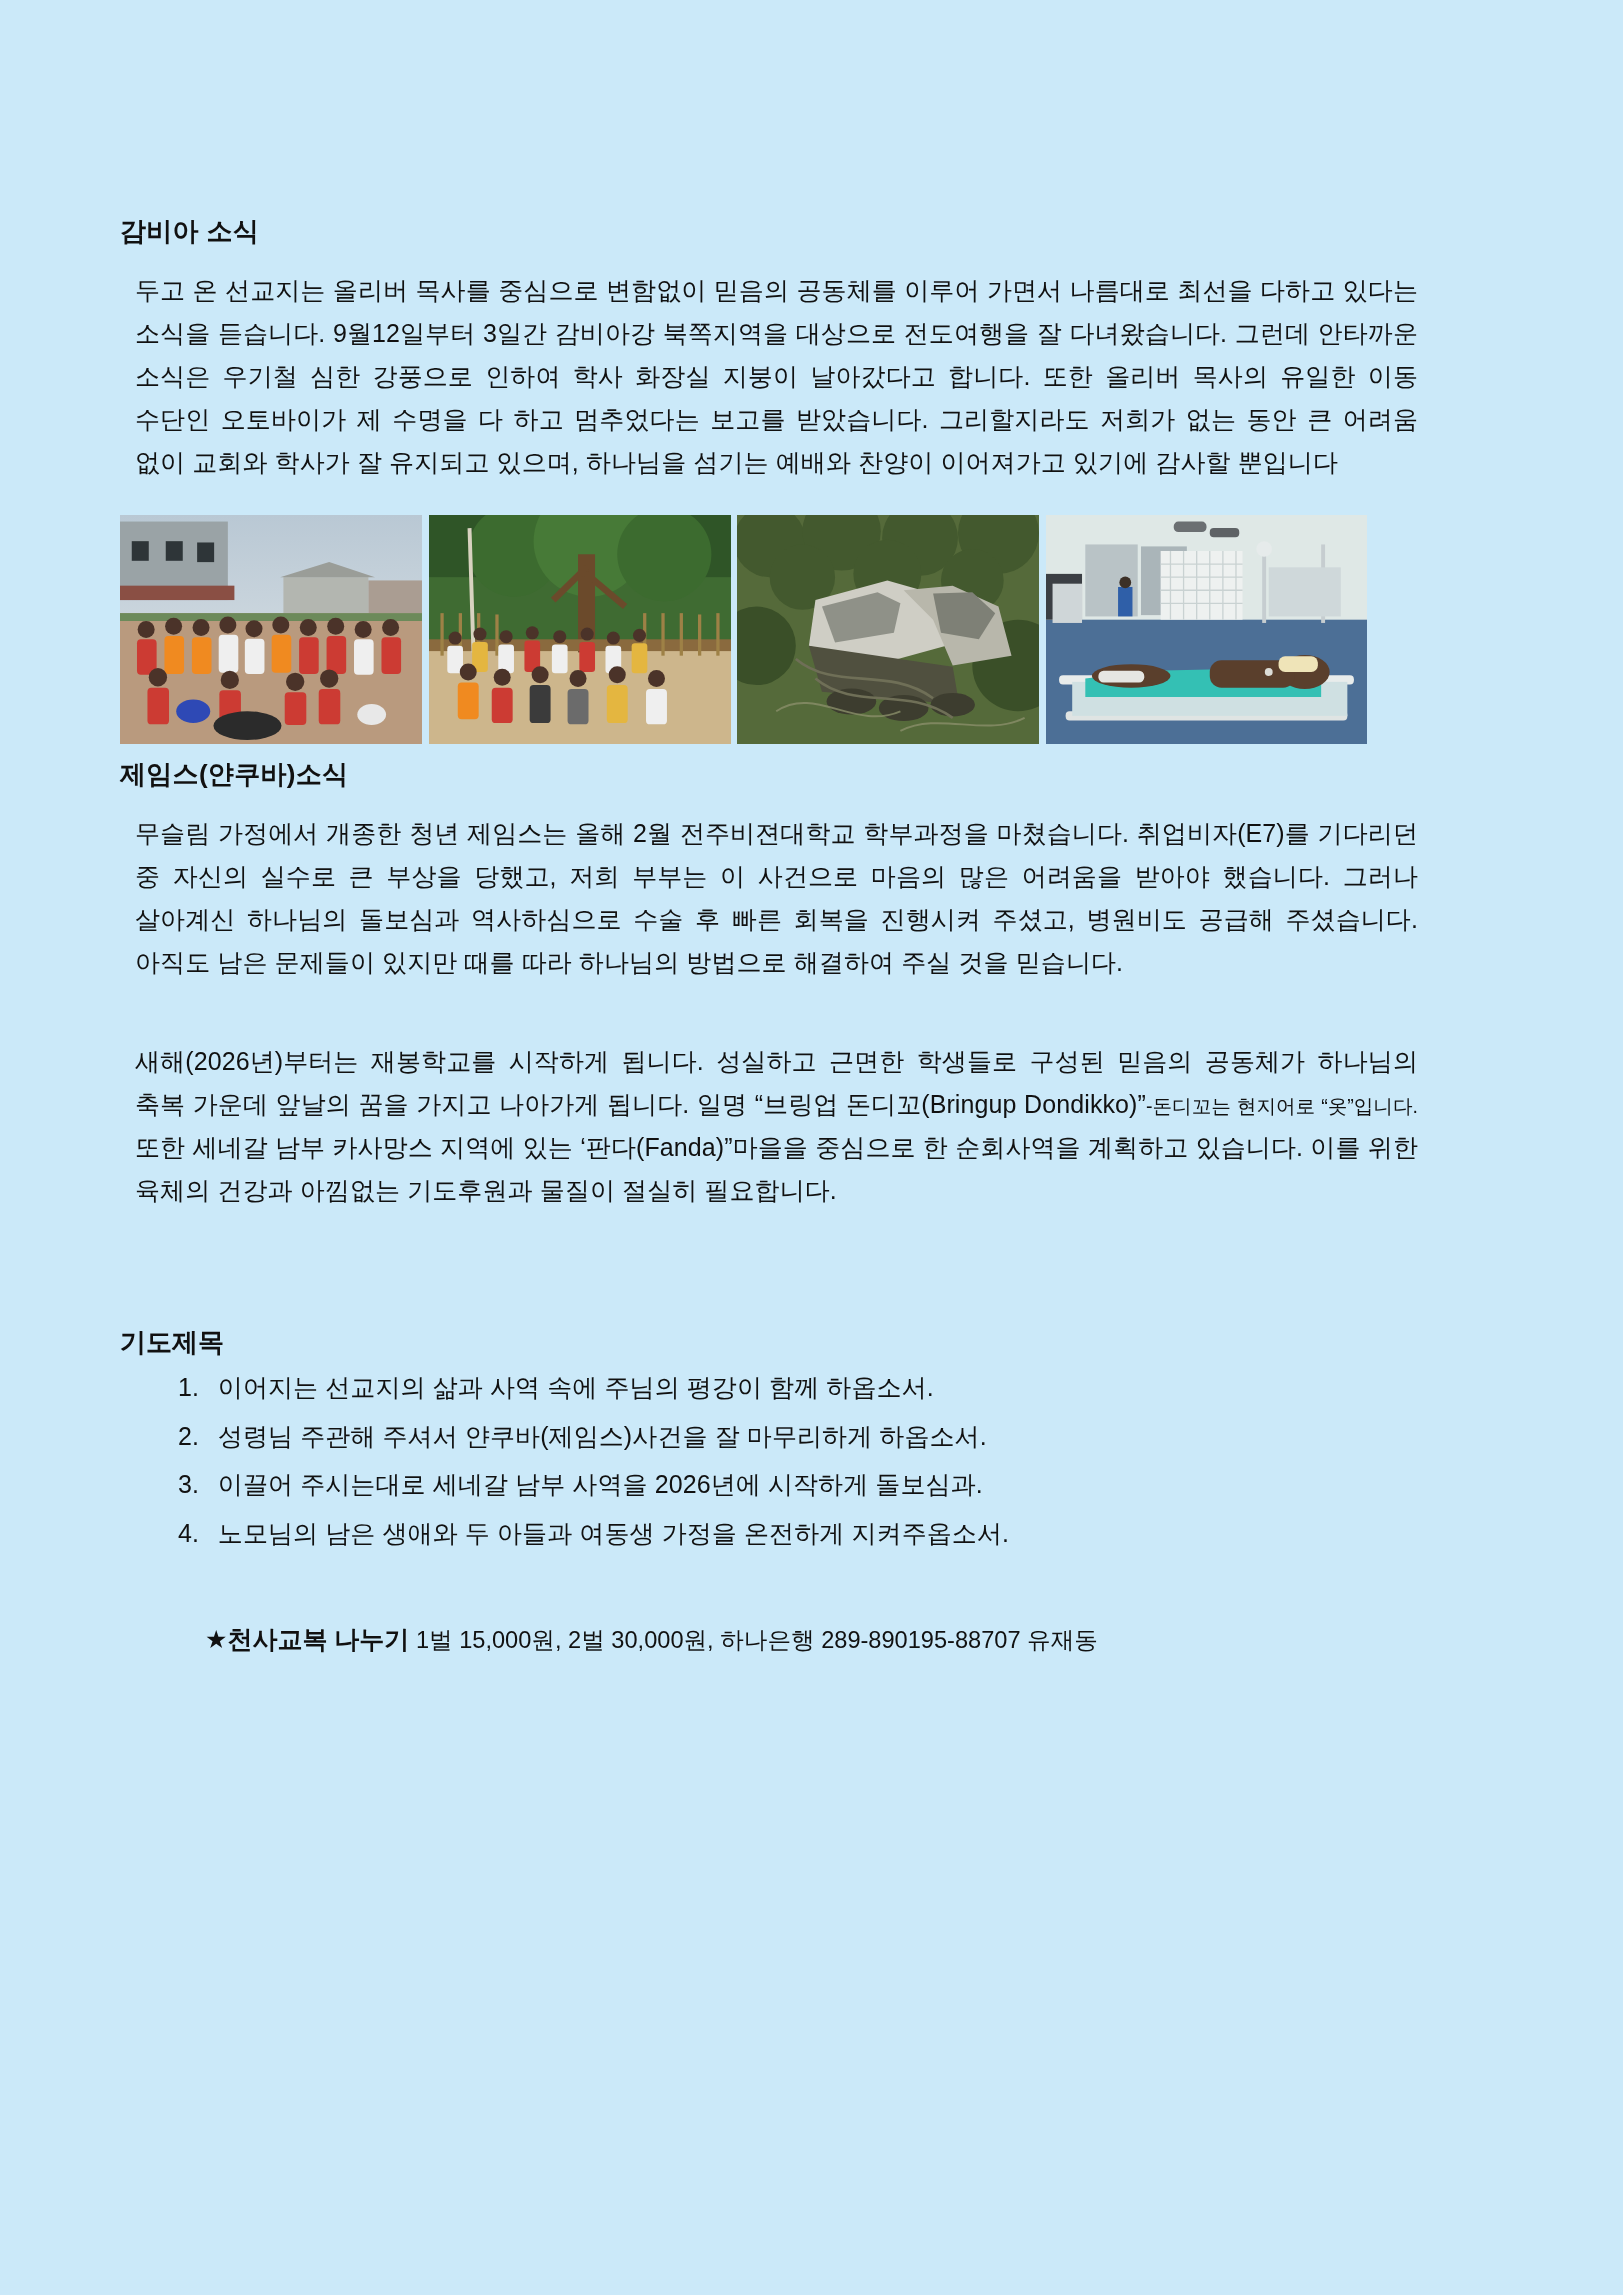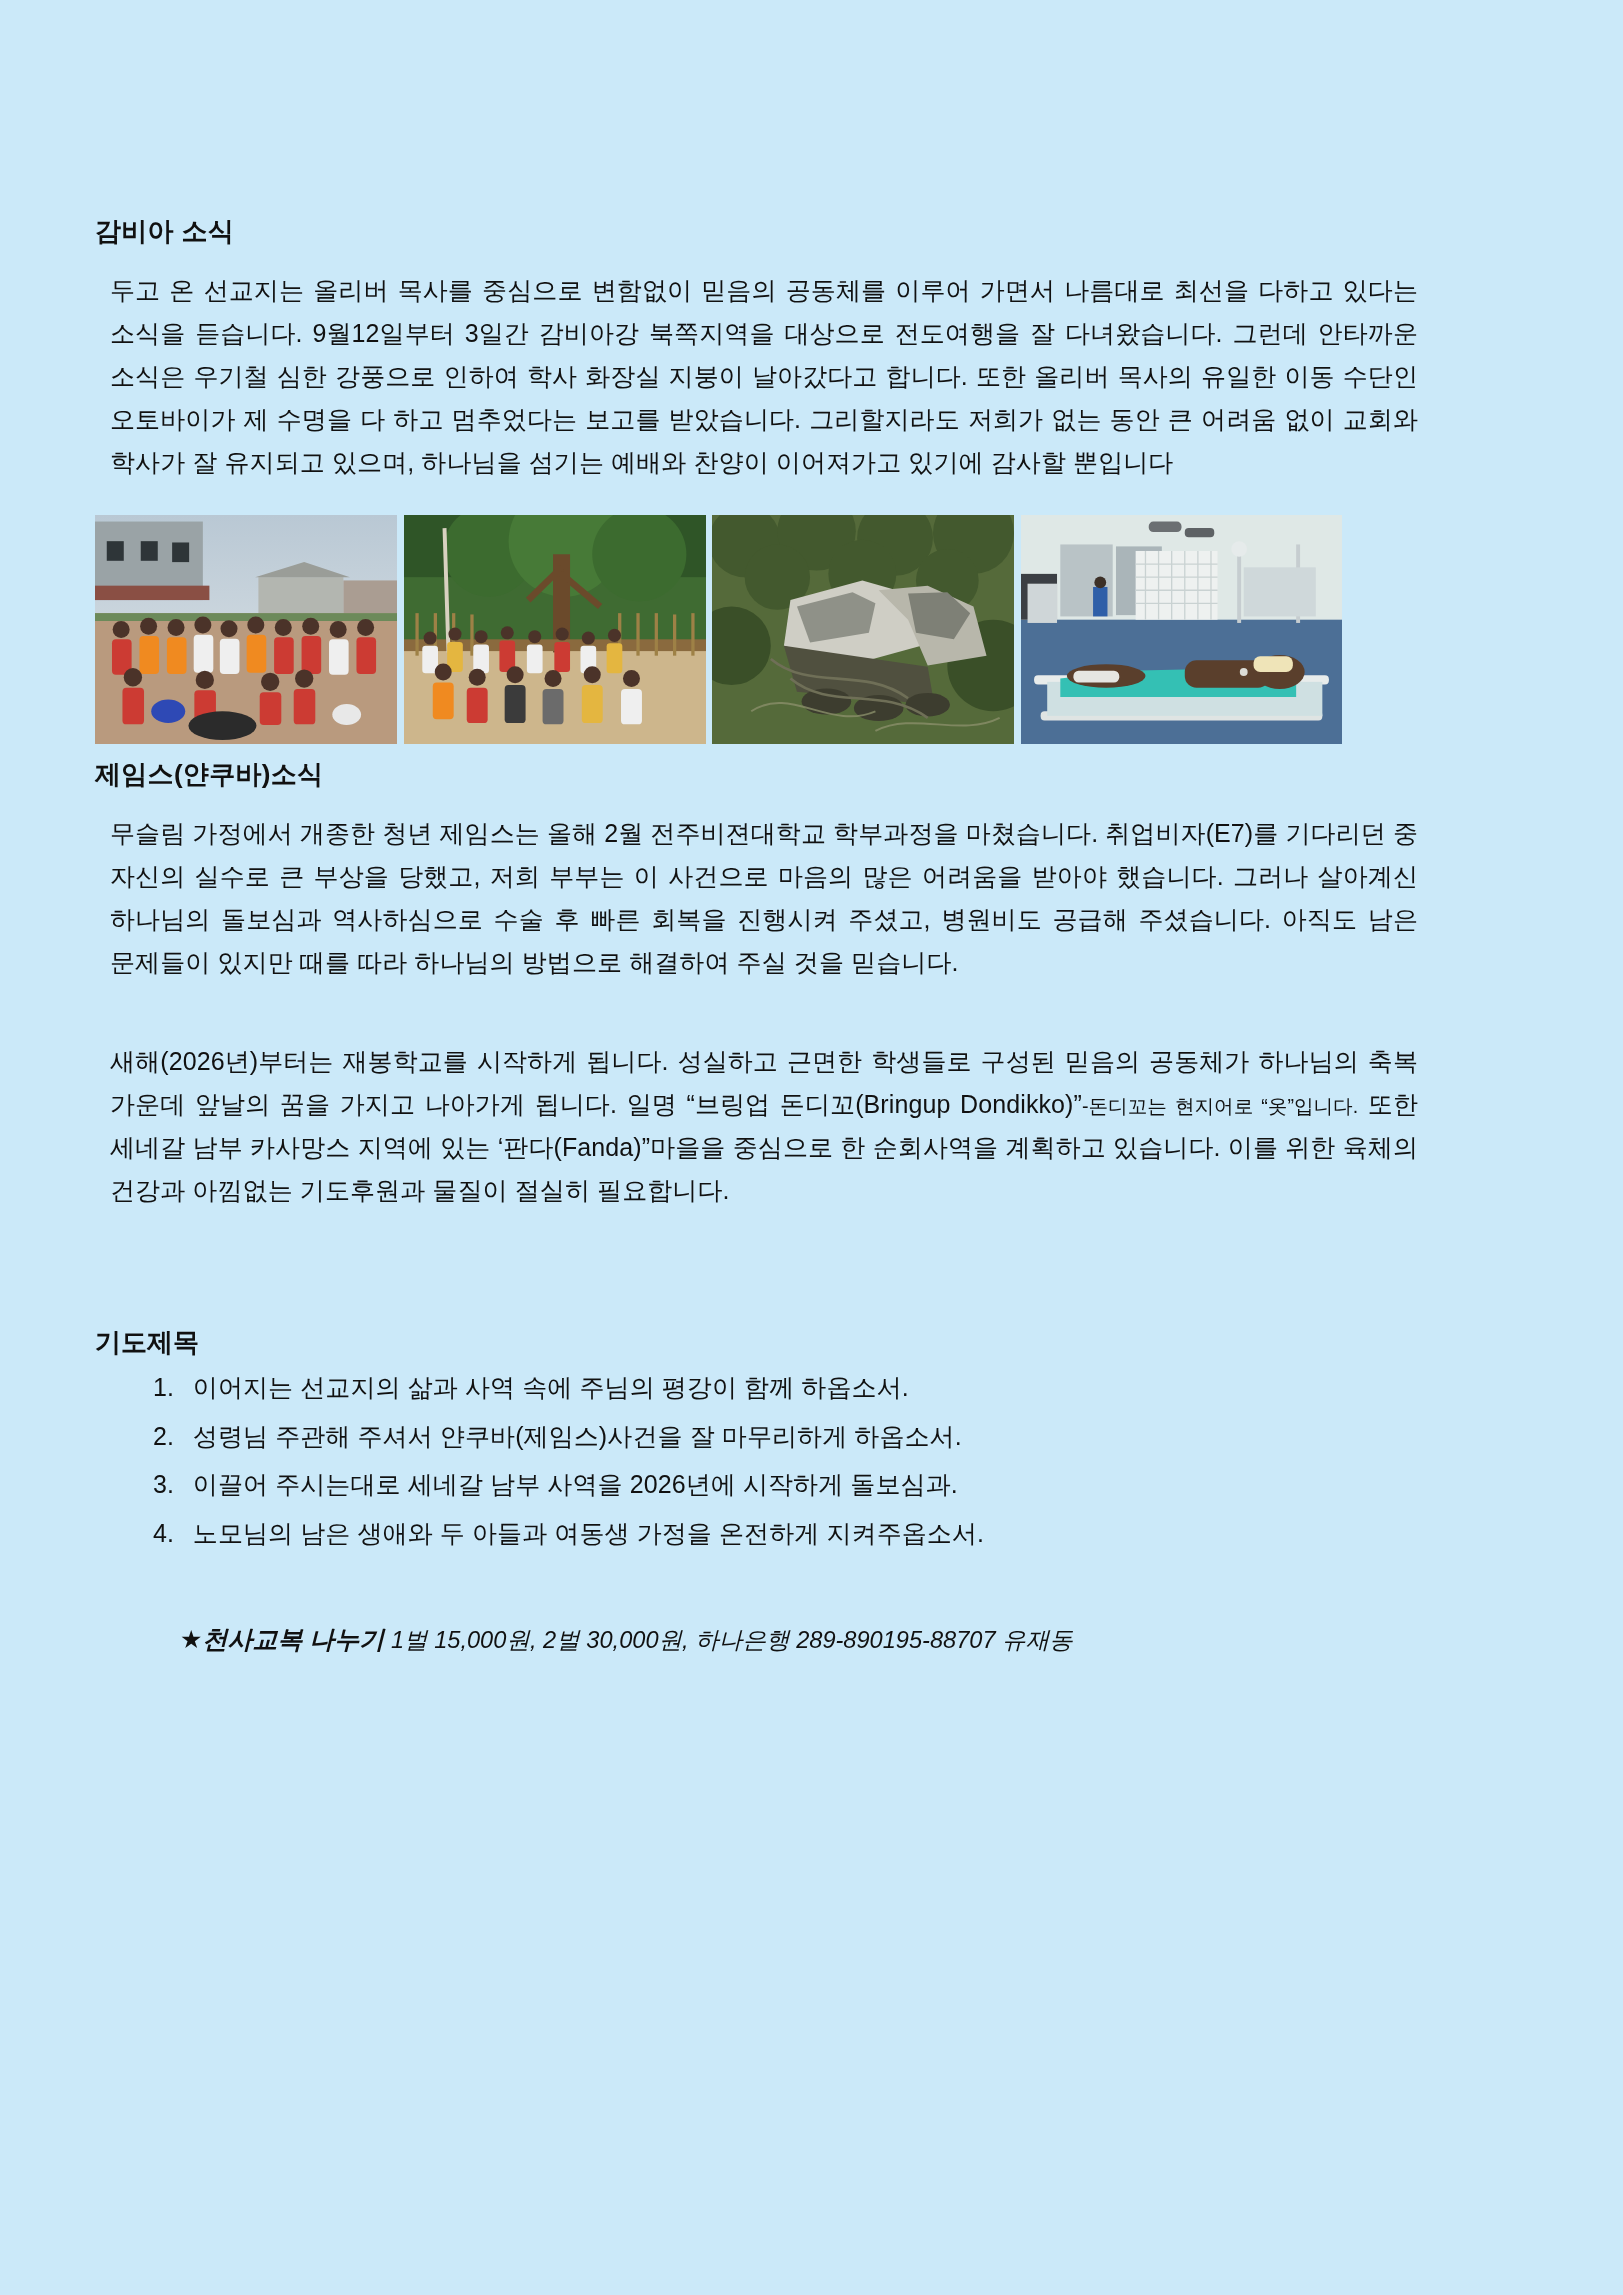--- a/index.html
+++ b/index.html
@@ -12,21 +12,21 @@
     background: #cbe9f9;
     font-family: "Liberation Sans", "DejaVu Sans", sans-serif;
     color: #111111;
     overflow: hidden;
   }
   .page {
     position: relative;
     width: 1623px;
     height: 2295px;
     box-sizing: border-box;
-    padding: 216px 190px 0 95px;
+    padding: 216px 190px 0 120px;
   }
   .section-heading {
     font-size: 26px;
     font-weight: bold;
     letter-spacing: 0.3px;
     margin: 0 0 22px 0;
     line-height: 1.2;
   }
   .body-para {
     font-size: 25px;
@@ -79,21 +79,20 @@
     padding-left: 11.8px;
     word-break: keep-all;
   }
   
   .donation-line {
     margin: 63px 0 8px 0;
     padding-left: 85px;
     font-size: 23.6px;
     line-height: 1.5;
     word-break: keep-all;
-    font-style: italic;
   }
   .donation-strong {
     font-weight: bold;
     font-size: 25px;
   }
   .spacer-sm { height: 26px; }
   .spacer-lg { height: 98px; }
 </style>
 </head>
 <body>

